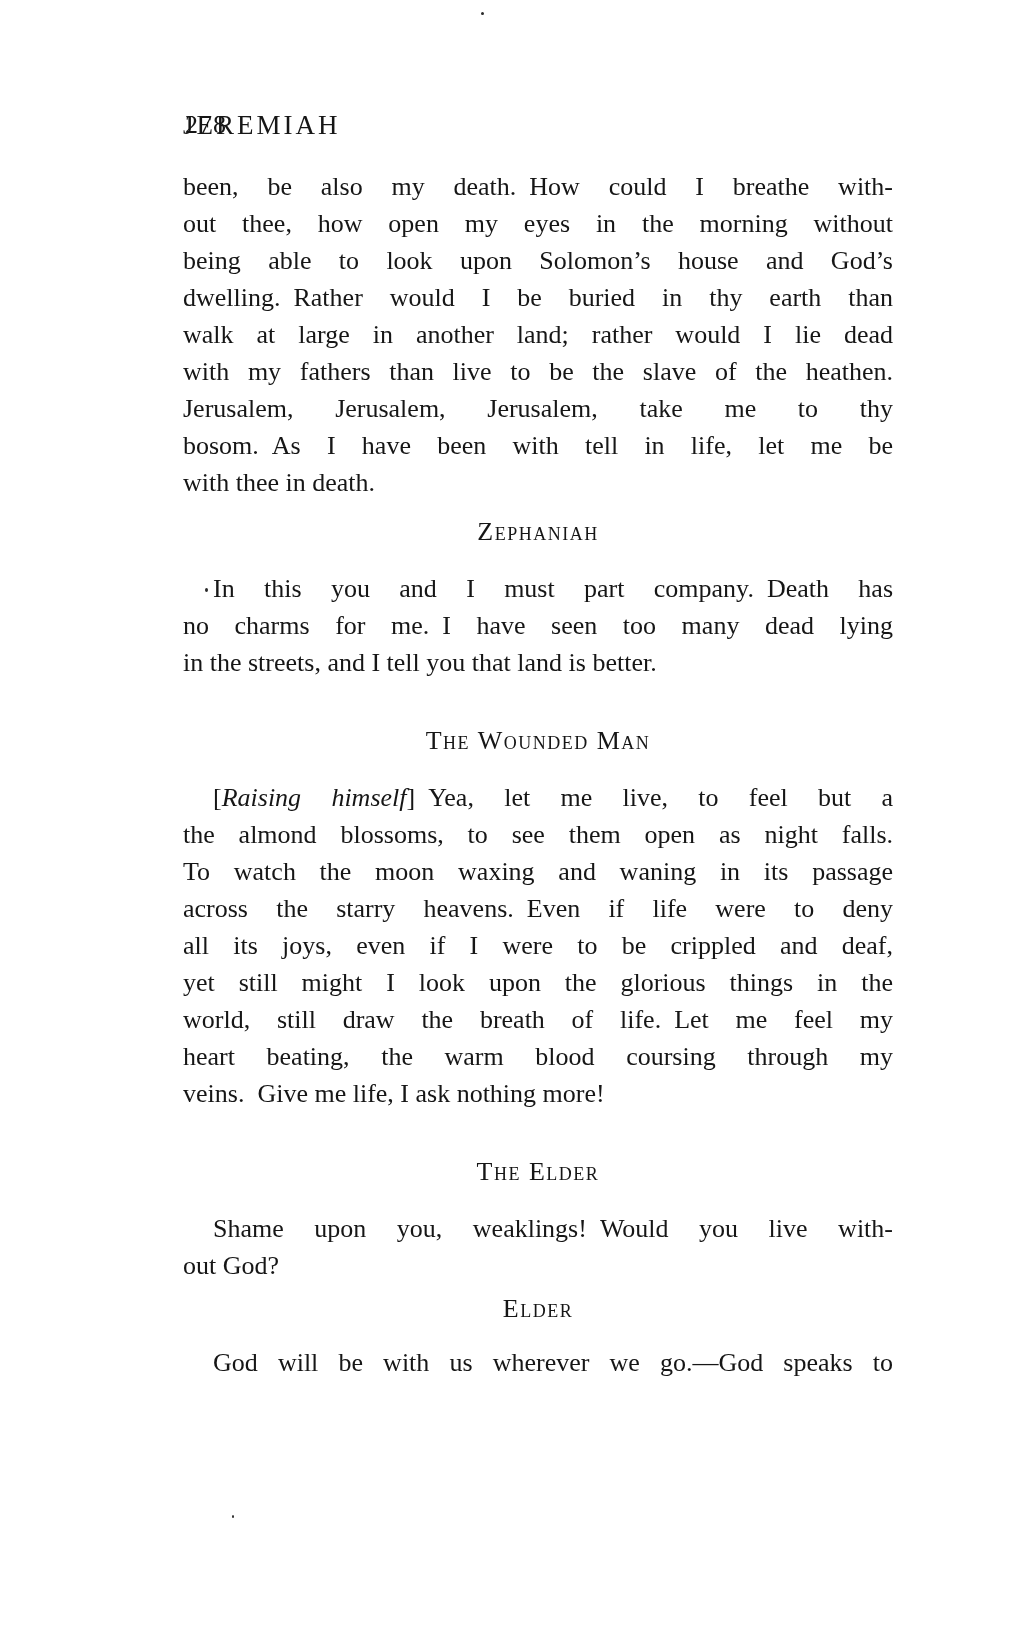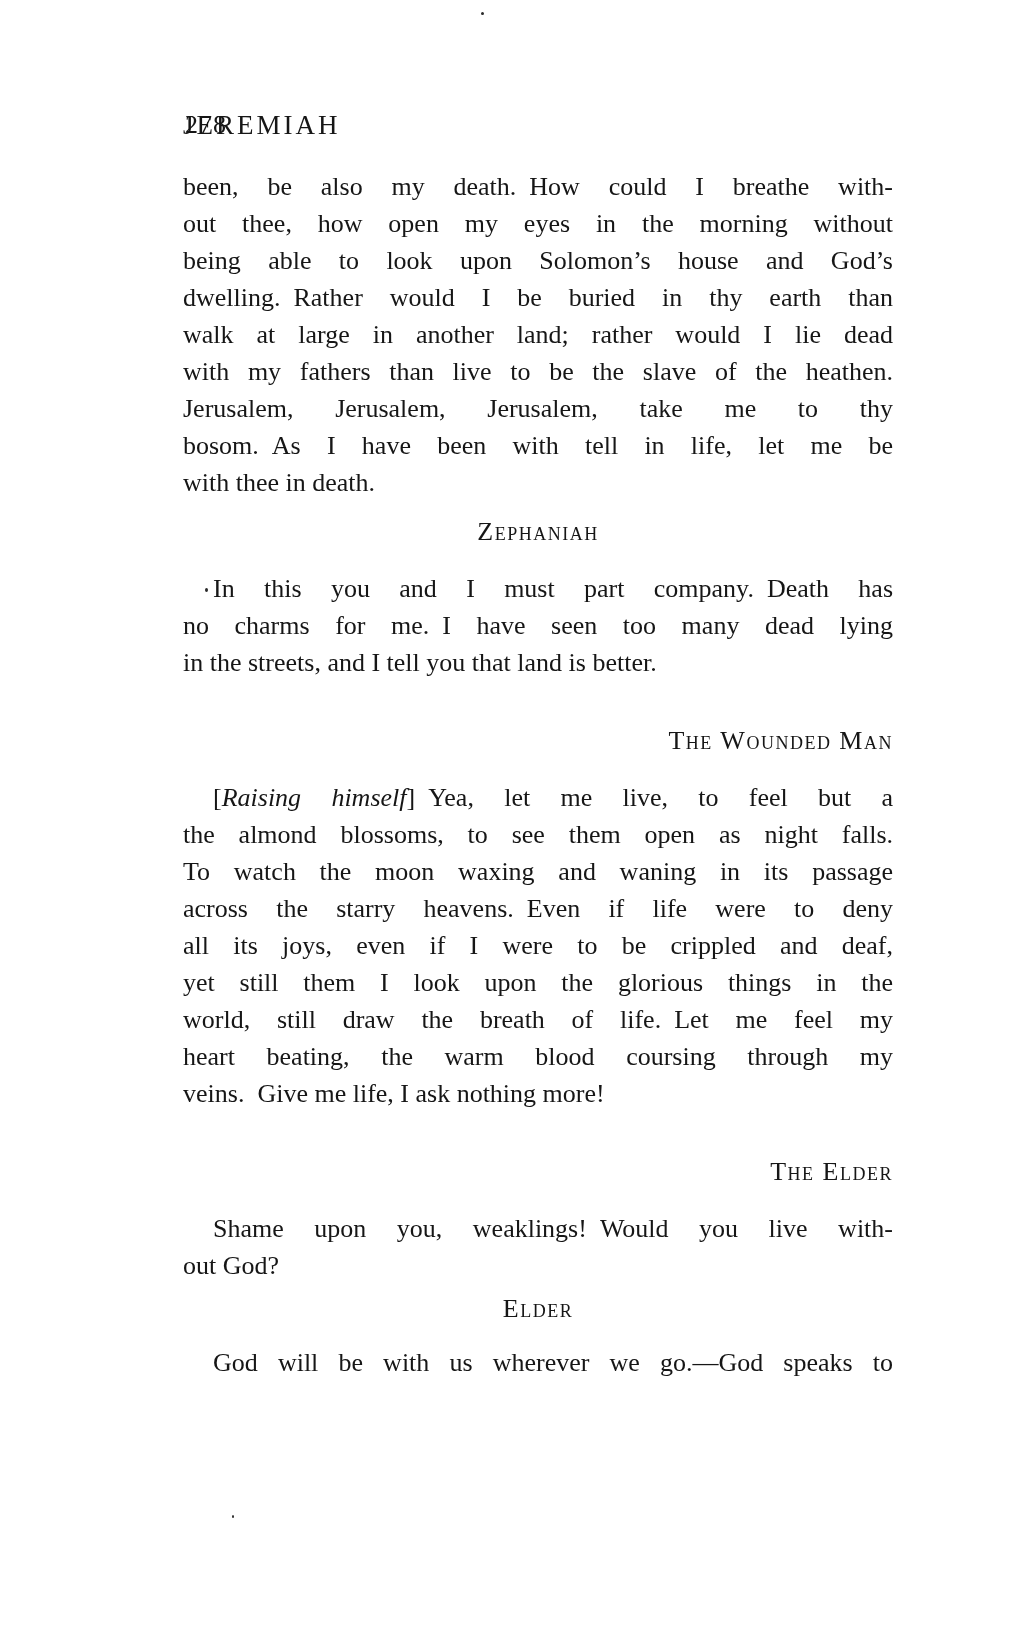--- a/index.html
+++ b/index.html
@@ -54,21 +54,21 @@
   .line.first-indent { text-indent: 30px; }
   .italic { font-style: italic; }
   .speech-heading {
     font-size: 26px;
     line-height: 30px;
     text-align: center;
     font-variant: small-caps;
     letter-spacing: 1.5px;
     margin: 16px 0 23px 0;
   }
-  .speech-heading.gap-large { margin-top: 45px; text-align: right; }
+  .speech-heading.gap-large { margin-top: 45px; }
   .speech-heading.gap-small { margin-top: 10px; margin-bottom: 20px; }
   .speck {
     position: absolute;
     background: #2a2a2a;
     border-radius: 50%;
   }
   .speck-1 { left: 205px; top: 588px; width: 3px; height: 4px; }
   .speck-2 { left: 481px; top: 12px;  width: 3px; height: 3px; }
   .speck-3 { left: 232px; top: 1515px; width: 2px; height: 3px; }
 </style>
@@ -98,21 +98,21 @@
         <div class="line">no charms for me. I have seen too many dead lying</div>
         <div class="line last">in the streets, and I tell you that land is better.</div>
       </div>
       <div class="speech-heading gap-large">The Wounded Man</div>
       <div class="paragraph">
         <div class="line first-indent"><span>[</span><span class="italic">Raising himself</span><span>] Yea, let me live, to feel but a</span></div>
         <div class="line">the almond blossoms, to see them open as night falls.</div>
         <div class="line">To watch the moon waxing and waning in its passage</div>
         <div class="line">across the starry heavens. Even if life were to deny</div>
         <div class="line">all its joys, even if I were to be crippled and deaf,</div>
-        <div class="line">yet still them I look upon the glorious things in the</div>
+        <div class="line">yet still might I look upon the glorious things in the</div>
         <div class="line">world, still draw the breath of life. Let me feel my</div>
         <div class="line">heart beating, the warm blood coursing through my</div>
         <div class="line last">veins. Give me life, I ask nothing more!</div>
       </div>
       <div class="speech-heading gap-large">The Elder</div>
       <div class="paragraph">
         <div class="line first-indent">Shame upon you, weaklings! Would you live with-</div>
         <div class="line last">out God?</div>
       </div>
       <div class="speech-heading gap-small">Elder</div>

